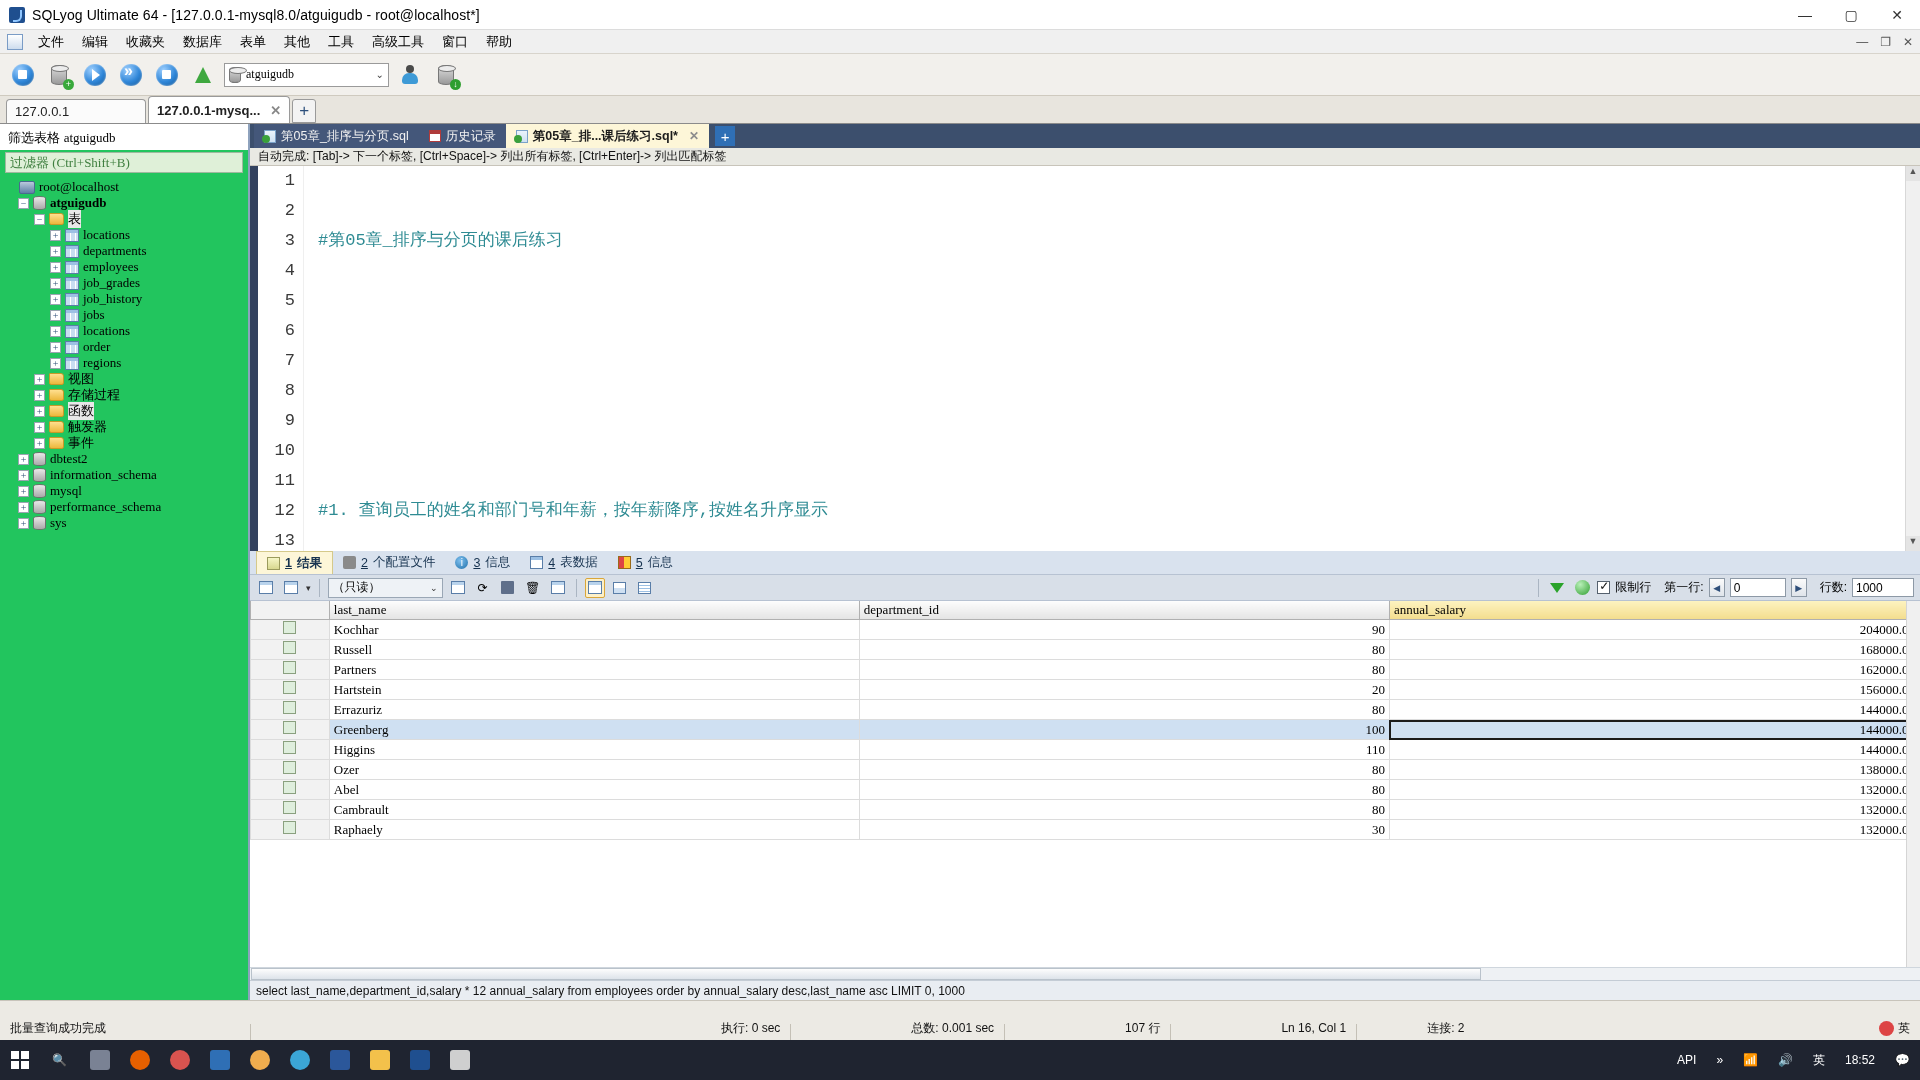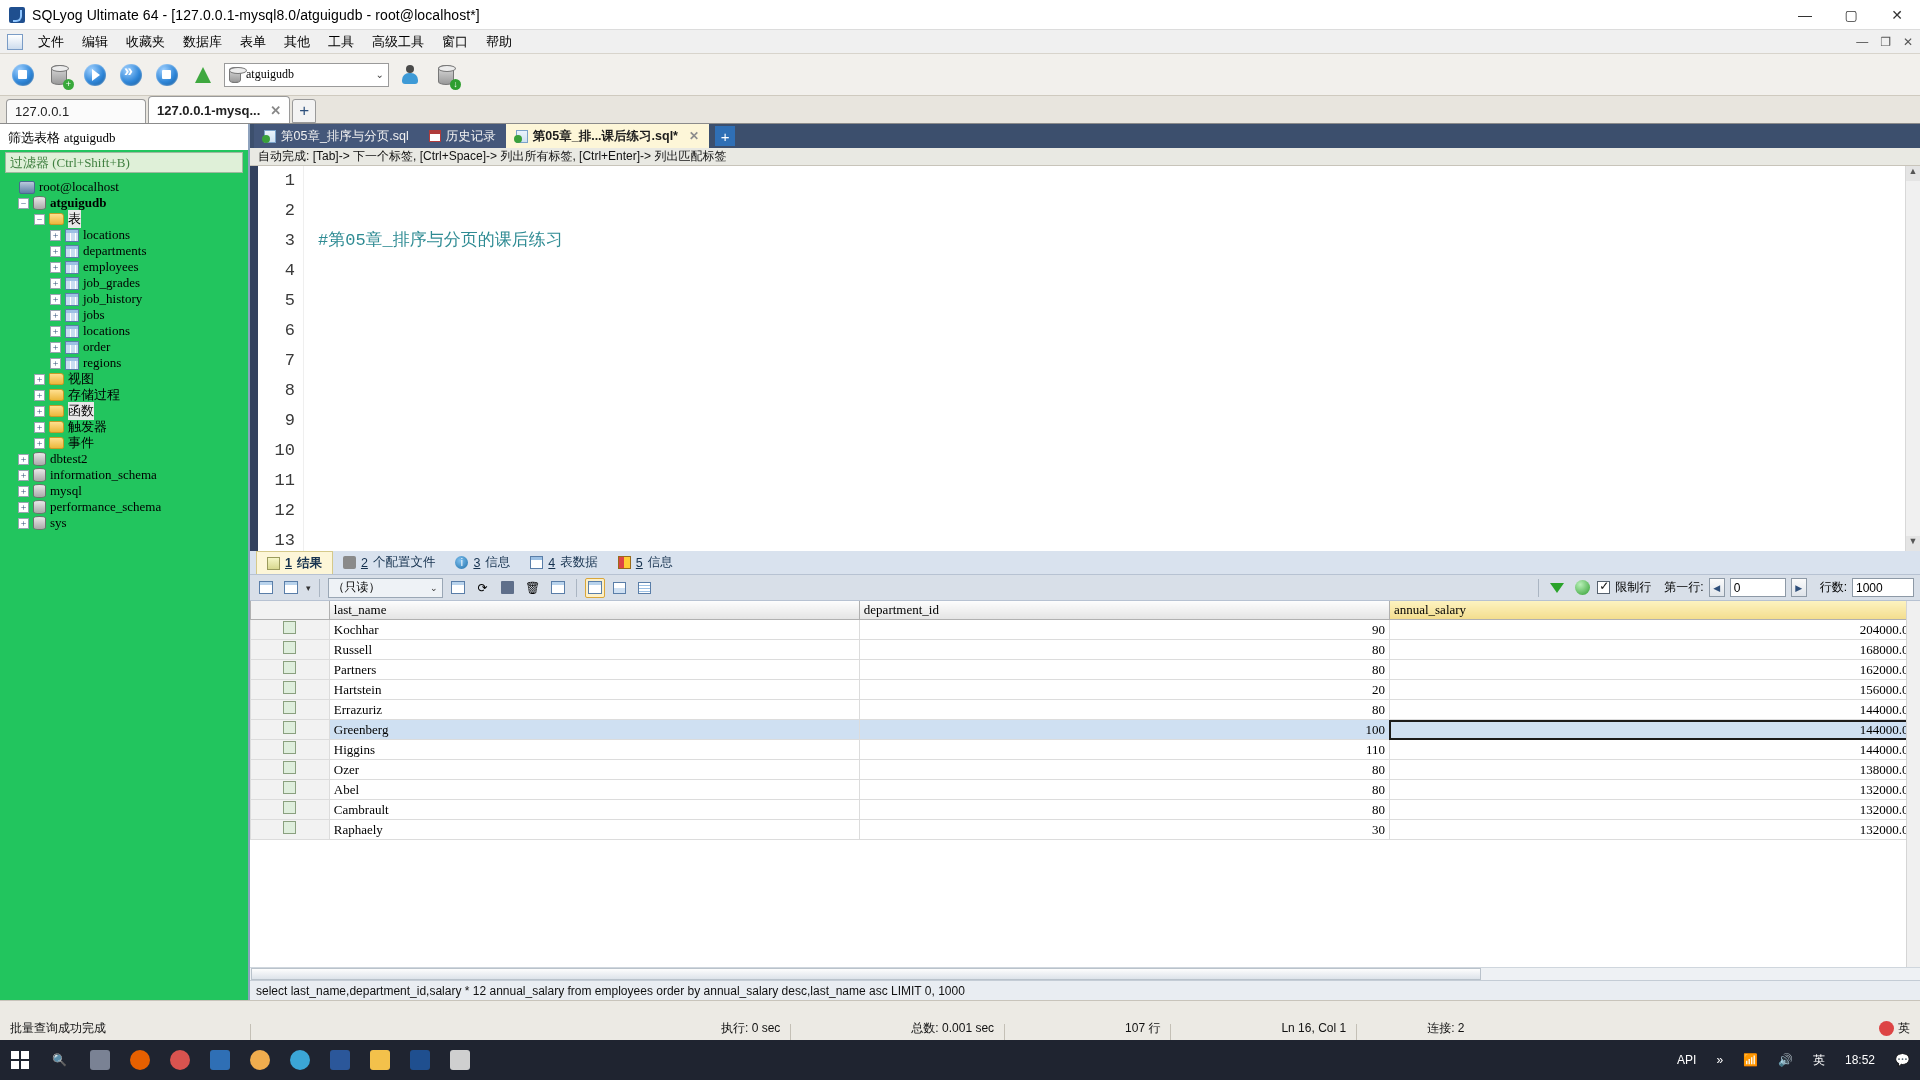--- a/index.html
+++ b/index.html
@@ -485,20 +485,21 @@
           <div>9</div>
           <div>10</div>
           <div>11</div>
           <div>12</div>
           <div>13</div>
         </div>
         <div class="code">
           <div class="cmt">#第05章_排序与分页的课后练习</div>
           <div>&nbsp;</div>
           <div>&nbsp;</div>
+          <div class="cmt">#1. 查询员工的姓名和部门号和年薪，按年薪降序,按姓名升序显示</div>
           
           
           
           
           
           
           
           
           
           

